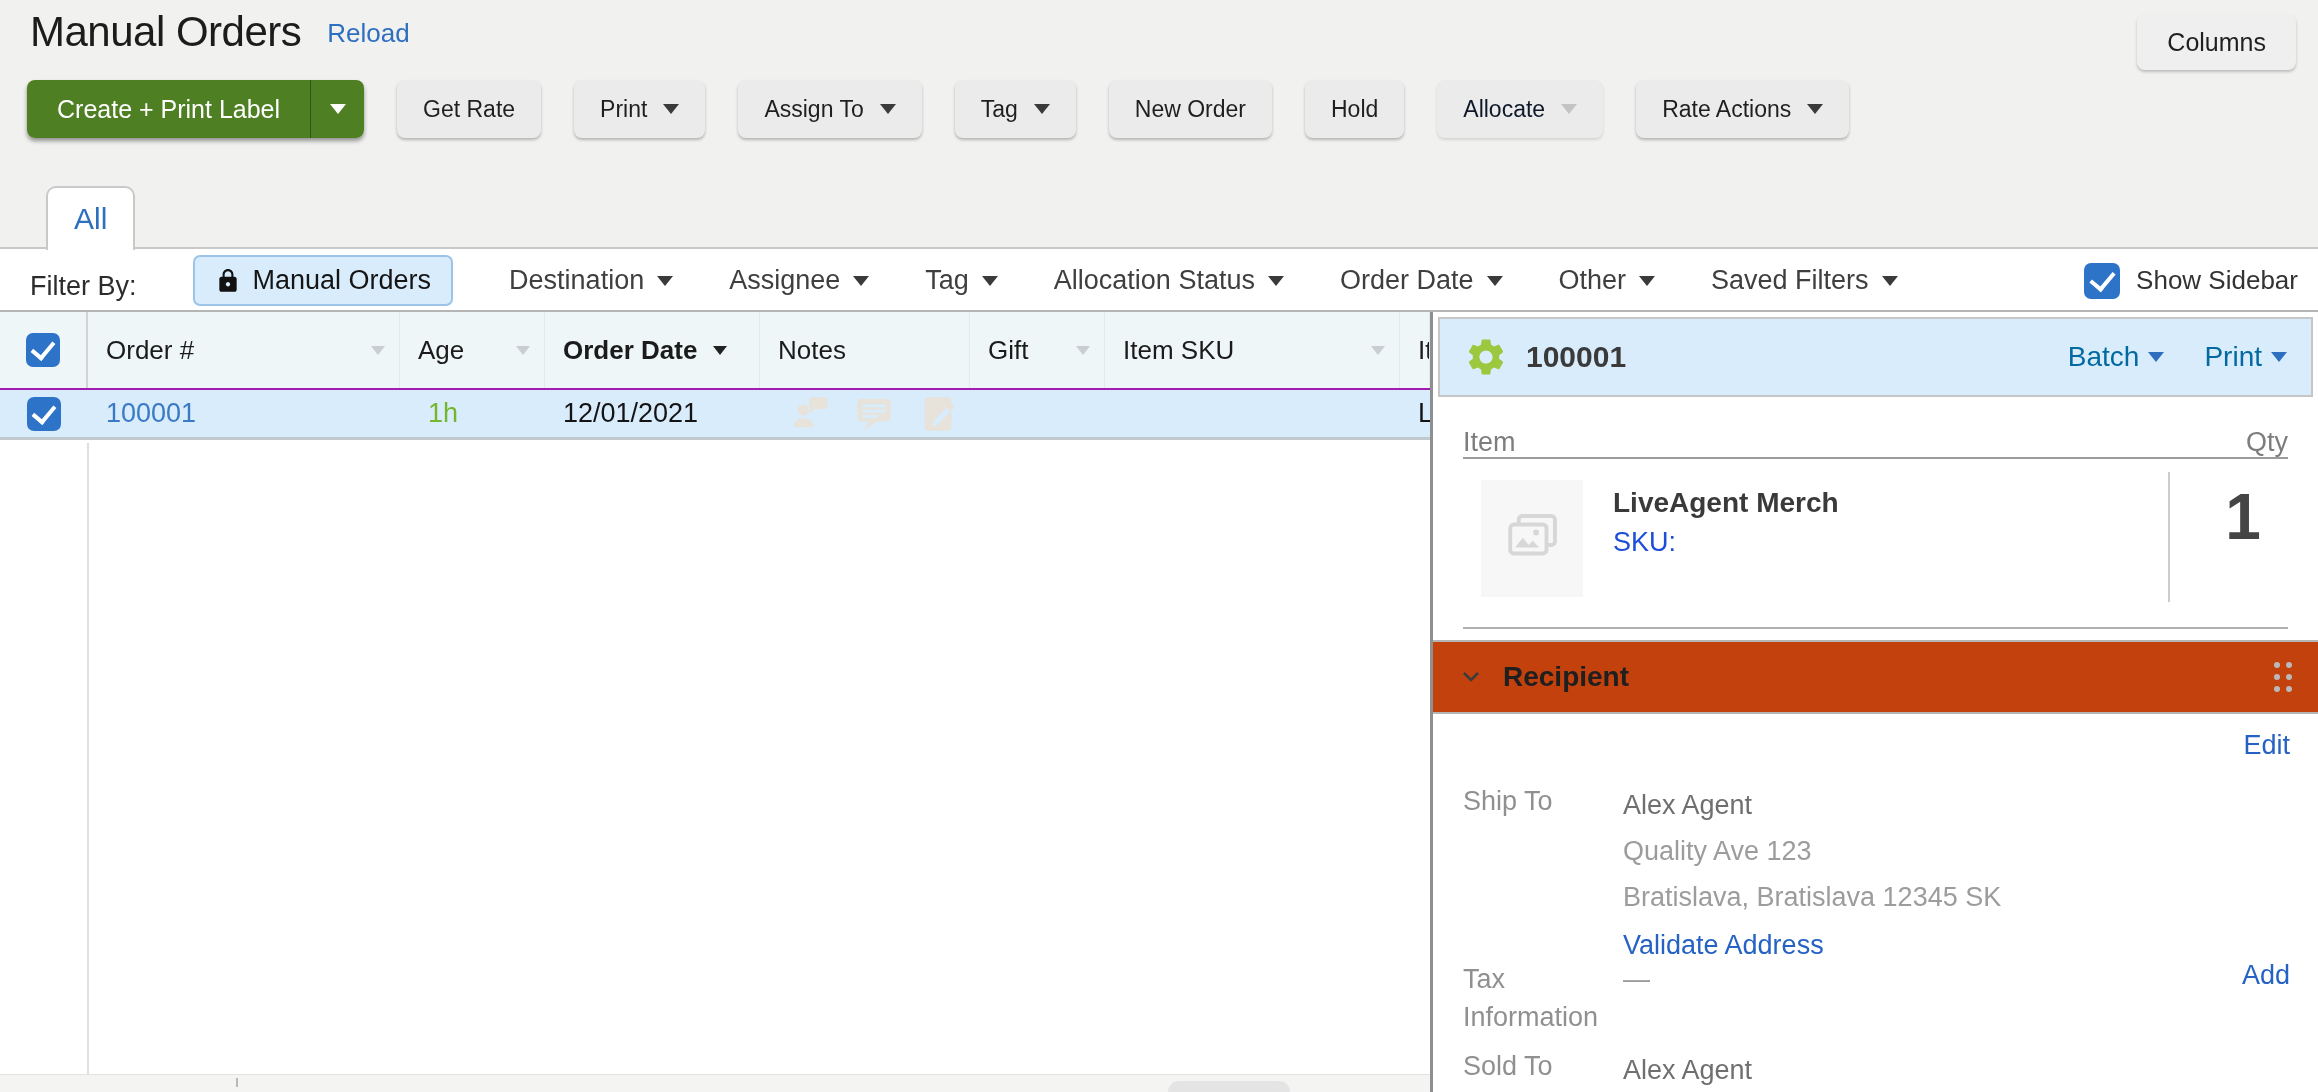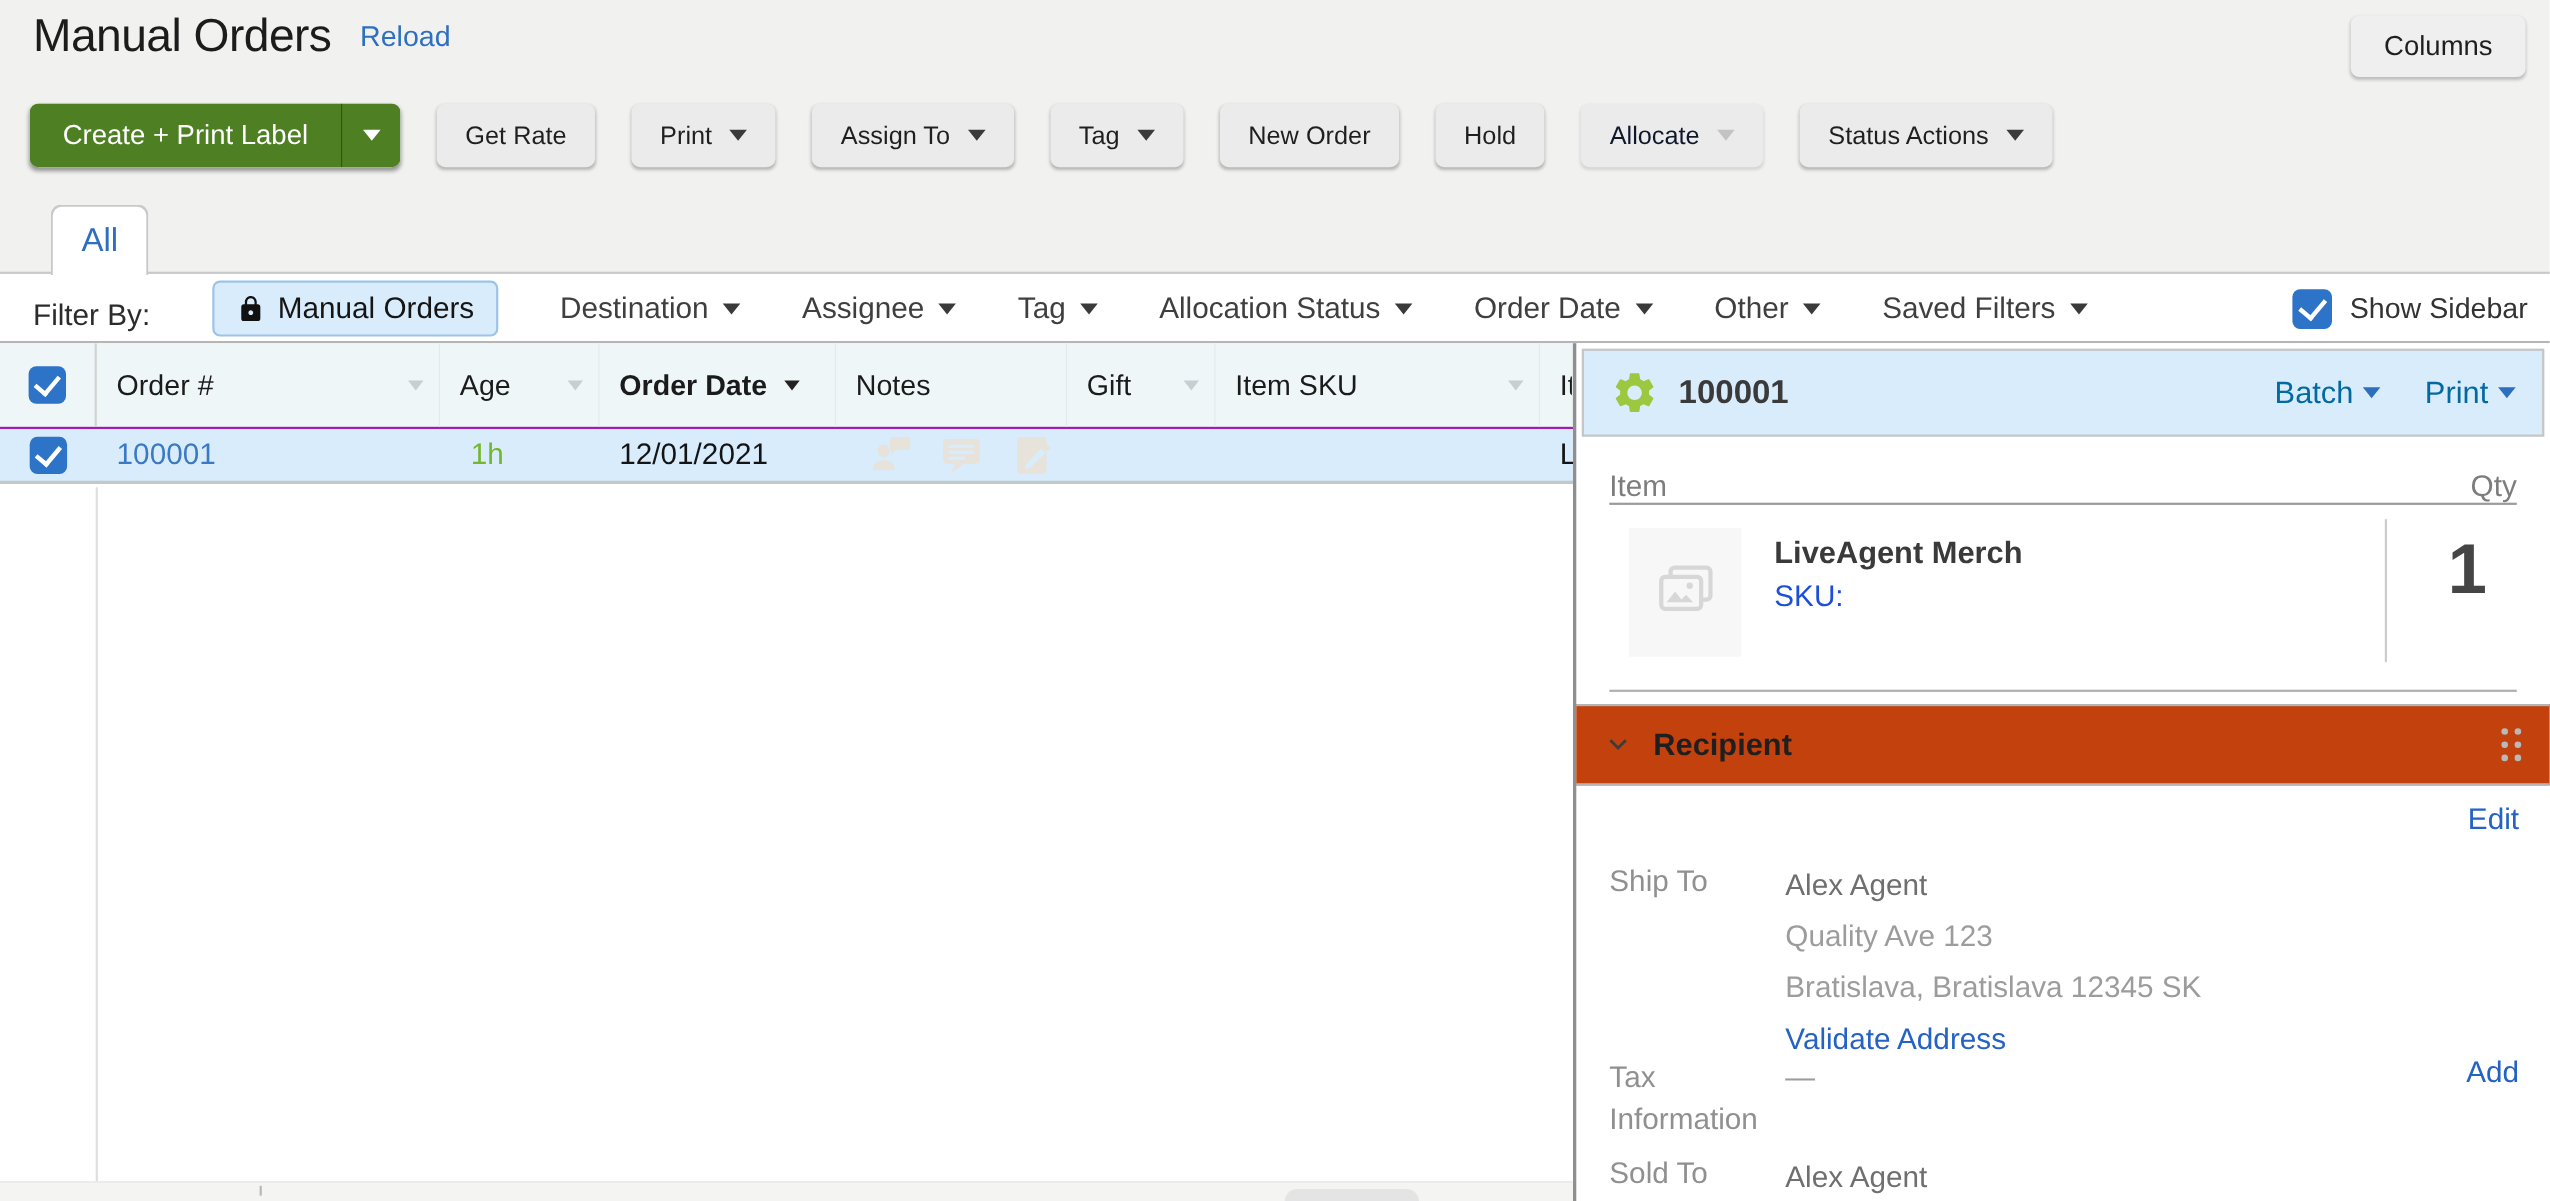--- a/index.html
+++ b/index.html
@@ -10,21 +10,21 @@
   
   .topbar { position:absolute; left:0; top:0; width:100%; height:249px;
             background:#f1f1f0; border-bottom:2px solid #c9c9c9; }
   .title-row { position:absolute; left:30px; top:8px; display:flex; align-items:flex-end; gap:26px; }
   .page-title { font-size:42px; font-weight:400; color:#1c1c1c; letter-spacing:-0.5px; }
   .reload-link { font-size:26px; color:#2e6fc0; cursor:pointer; padding-bottom:7px; text-decoration:none; }
   .columns-btn { position:absolute; right:22px; top:14px; height:56px; padding:0 30px;
                  font-size:25px; color:#1f1f1f; background:#efefef; border:none; border-radius:8px;
                  box-shadow:0 2px 3px rgba(0,0,0,.22); font-family:inherit; cursor:pointer; }
 
-  .toolbar { position:absolute; left:27px; top:94px; display:flex; align-items:center; gap:33px; }
+  .toolbar { position:absolute; left:27px; top:80px; display:flex; align-items:center; gap:33px; }
   .btn { height:58px; padding:0 26px; font-size:23px; border:none; border-radius:8px;
          background:#ebebeb; color:#1f1f1f; box-shadow:0 2px 3px rgba(0,0,0,.25);
          display:inline-flex; align-items:center; gap:16px; font-family:inherit; cursor:pointer; }
   .btn.disabled { color:#0f172a; box-shadow:0 2px 3px rgba(0,0,0,.12); cursor:default; }
   .split { display:inline-flex; border-radius:8px; overflow:hidden; box-shadow:0 3px 4px rgba(0,0,0,.4); }
   .split .split-main { background:#4e7f23; color:#fff; height:58px; padding:0 30px; font-size:25px;
                        border:none; font-family:inherit; cursor:pointer; }
   .split .split-arrow { background:#4e7f23; width:54px; border:none; border-left:1px solid rgba(0,0,0,.35);
                         display:flex; align-items:center; justify-content:center; cursor:pointer; }
 
@@ -164,21 +164,21 @@
         <span>Tag</span>
         <i class="caret"></i>
       </button>
       <button class="btn">New Order</button>
       <button class="btn">Hold</button>
       <button class="btn disabled">
         <span>Allocate</span>
         <i class="caret muted"></i>
       </button>
       <button class="btn">
-        <span>Status Actions</span>
+        <span>Rate Actions</span>
         <i class="caret"></i>
       </button>
     </div>
 
     <div class="tab">
       <span>All</span>
     </div>
   </header>
 
   <div class="filterbar">

